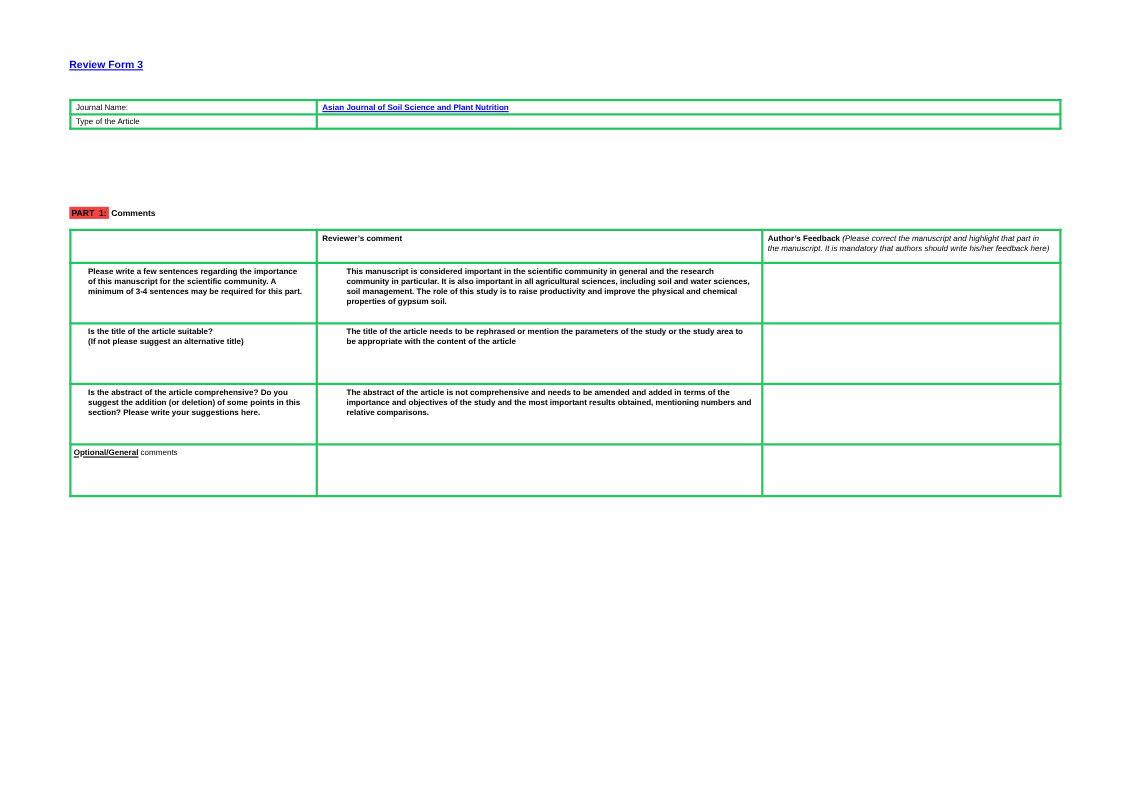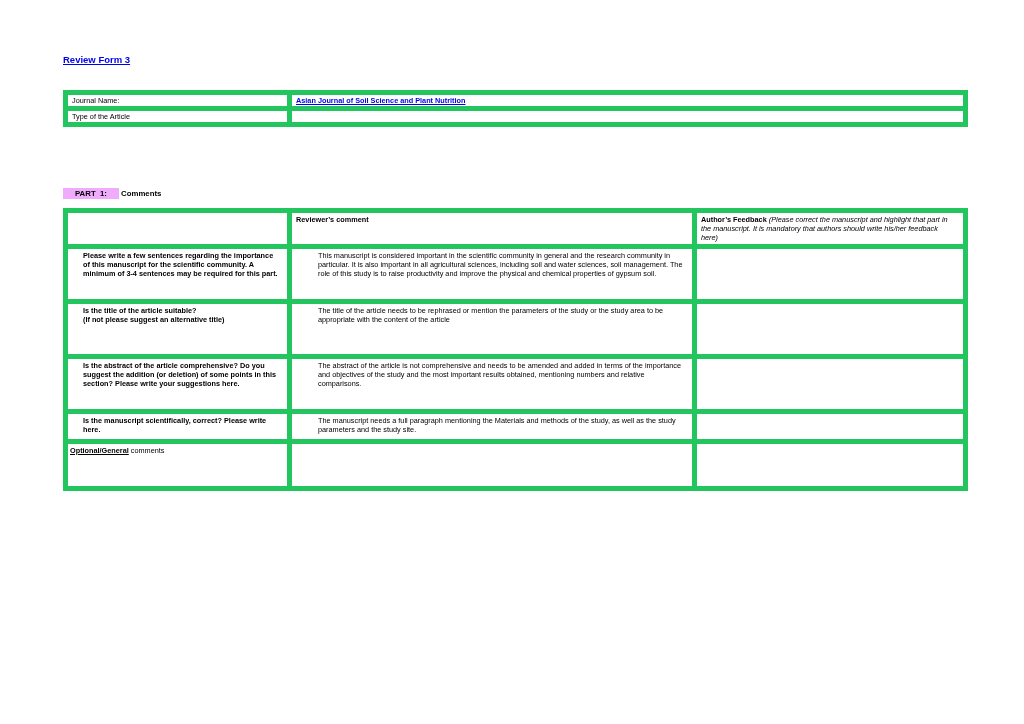--- a/index.html
+++ b/index.html
@@ -10,42 +10,42 @@
   }
   .page { position: absolute; inset: 0; background: #fff; }
 
   .doc-title {
     position: absolute; left: 63px; top: 54px;
     font-size: 9.5px; font-weight: bold; color: #0000ee;
     text-decoration: underline;
   }
 
   table { border-collapse: collapse; table-layout: fixed; }
-  td { border: 5px solid #22c55e; vertical-align: top; font-size: 7.3px; line-height: 9px; }
+  td { border: 2px solid #22c55e; vertical-align: top; font-size: 7.3px; line-height: 9px; }
 
   
   .info-table { position: absolute; left: 63px; top: 90px; width: 900px; }
   .info-table td { padding: 1px 4px; }
   .info-lbl { font-weight: normal; }
   .info-val { font-weight: bold; }
   .link { color: #0000ee; font-weight: bold; text-decoration: underline; cursor: pointer; }
   .pad-top { padding-top: 10px !important; }
 
   
   .part-heading {
     position: absolute; left: 63px; top: 189px;
     font-size: 7.8px; font-weight: bold; white-space: pre;
   }
-  .hl { background: #f0abfc; padding: 1px 12px; }
+  .hl { background: #ef4444; padding: 1px 2px; }
 
   
   .comments-table { position: absolute; left: 63px; top: 208px; width: 900px; }
   .comments-table td { padding: 2px 8px 2px 4px; }
   td.q { padding-left: 15px; font-weight: bold; white-space: pre-line; }
-  td.c { padding-left: 26px; font-weight: normal; }
+  td.c { padding-left: 26px; font-weight: bold; }
   td.hdr { font-weight: bold; }
   td.fb { padding: 0; }
   .italic-part { font-weight: normal; font-style: italic; }
   td.opt { padding-left: 2px; font-weight: normal; }
   .u { text-decoration: underline; font-weight: bold; }
   .opt-rest { font-weight: normal; }
 
   
   .footer {
     position: absolute; left: 0; top: 684px; width: 1024px; height: 12px;
@@ -109,25 +109,20 @@
       <td class="c">The title of the article needs to be rephrased or mention the parameters of the study or the study area to be appropriate with the content of the article</td>
       <td class="fb"></td>
     </tr>
 
     <tr style="height:55px">
       <td class="q">Is the abstract of the article comprehensive? Do you suggest the addition (or deletion) of some points in this section? Please write your suggestions here.</td>
       <td class="c">The abstract of the article is not comprehensive and needs to be amended and added in terms of the importance and objectives of the study and the most important results obtained, mentioning numbers and relative comparisons.</td>
       <td class="fb"></td>
     </tr>
 
-    <tr style="height:30px">
-      <td class="q">Is the manuscript scientifically, correct? Please write here.</td>
-      <td class="c">The manuscript needs a full paragraph mentioning the Materials and methods of the study, as well as the study parameters and the study site.</td>
-      <td class="fb"></td>
-    </tr>
 
 
 
     <tr style="height:47px">
       <td class="opt"><span class="u">Optional/General</span><span class="opt-rest"> comments</span></td>
       <td class="fb"></td>
       <td class="fb"></td>
     </tr>
   </tbody>
     </table>

